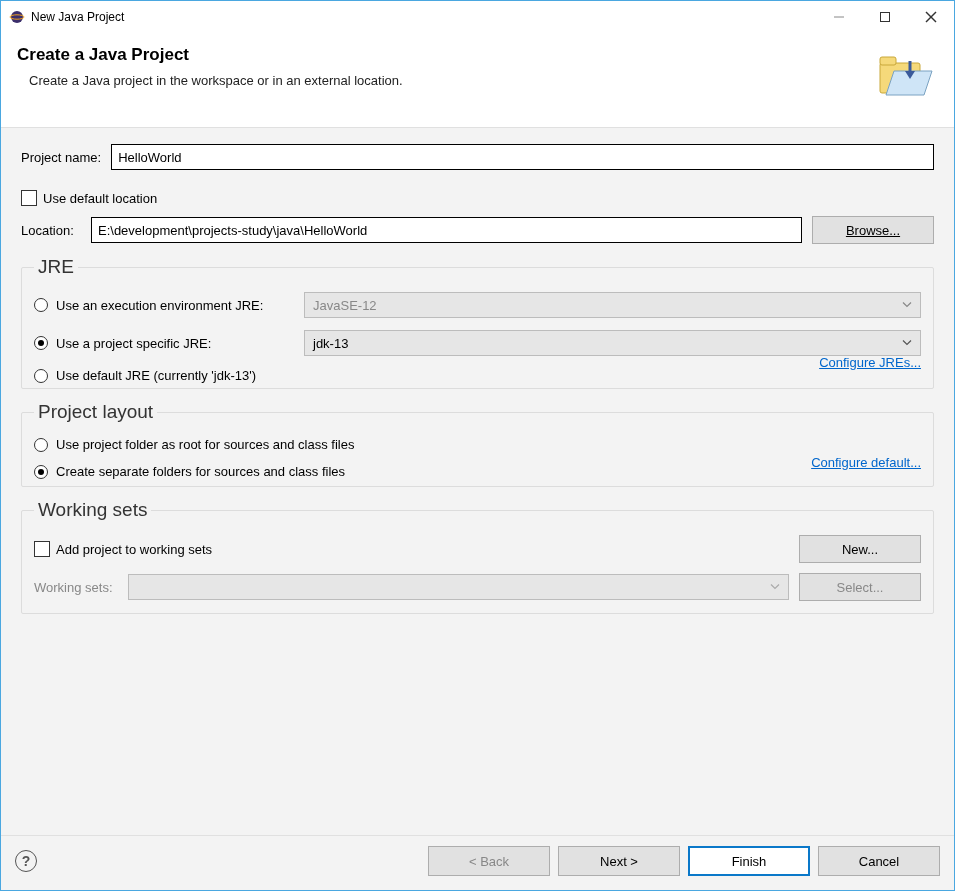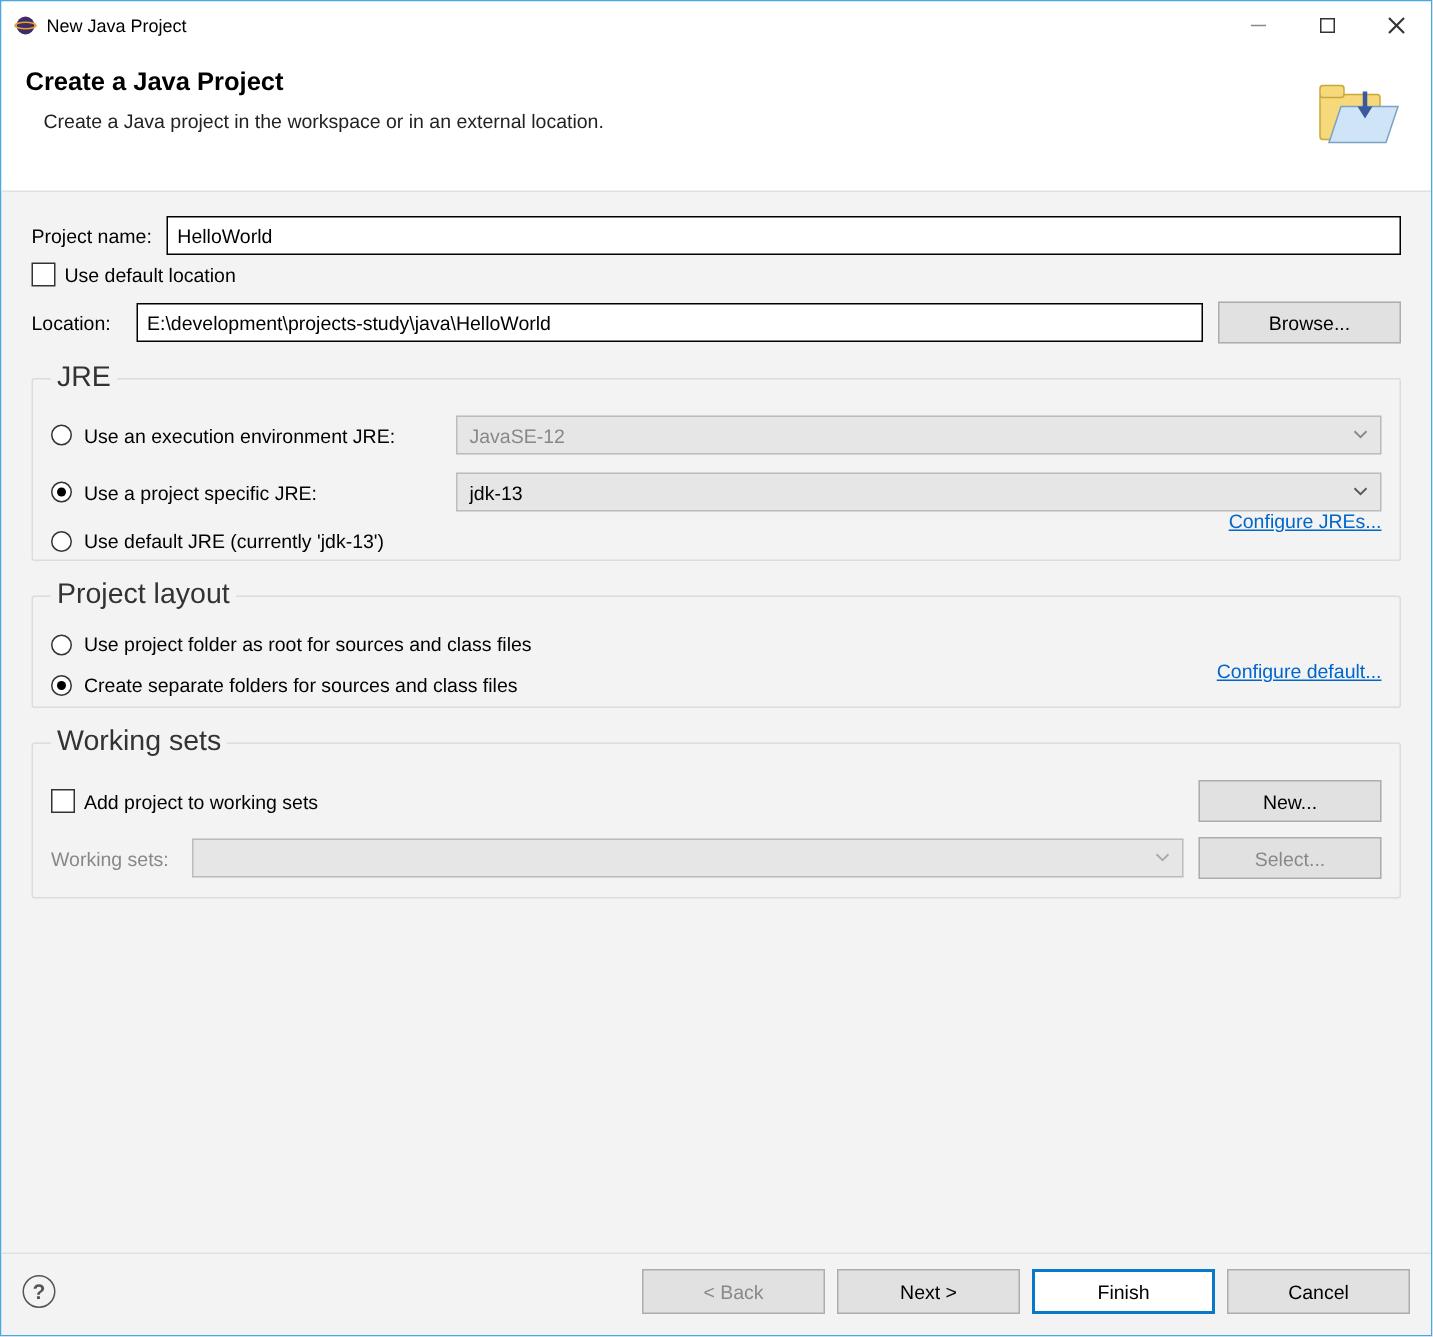--- a/index.html
+++ b/index.html
@@ -64,21 +64,21 @@
     width: 64px; height: 64px;
   }
 
   .content {
     flex: 1;
     background: #f3f3f3;
     padding: 16px 20px;
     overflow: auto;
   }
 
-  .row { display: flex; align-items: center; margin-bottom: 5px; }
+  .row { display: flex; align-items: center; margin-bottom: 20px; }
   .row label.lbl { margin-right: 10px; }
   .txt {
     flex: 1;
     height: 26px;
     border: 1px solid #000000;
     padding: 2px 6px;
     font-family: inherit;
     font-size: 13px;
     background: #fff;
   }
@@ -248,21 +248,21 @@
     </div>
 
     <div class="cbwrap">
       <span class="cb"></span>
       <span>Use default location</span>
     </div>
 
     <div class="row" style="margin-bottom:4px;">
       <label class="lbl" style="min-width:60px;">Location:</label>
       <input class="txt" value="E:\development\projects-study\java\HelloWorld" style="">
-      <button class="btn small" style="margin-left:10px;min-width:122px;">Browse...</button>
+      <button class="btn small" style="margin-left:10px;min-width:122px;text-decoration:underline;">Browse...</button>
     </div>
 
     <fieldset>
       <legend>JRE</legend>
 
       <div class="radio-row">
         <span class="radio"></span>
         <span class="radio-label">Use an execution environment JRE:</span>
         <div class="select disabled">
           <span class="muted">JavaSE-12</span>

